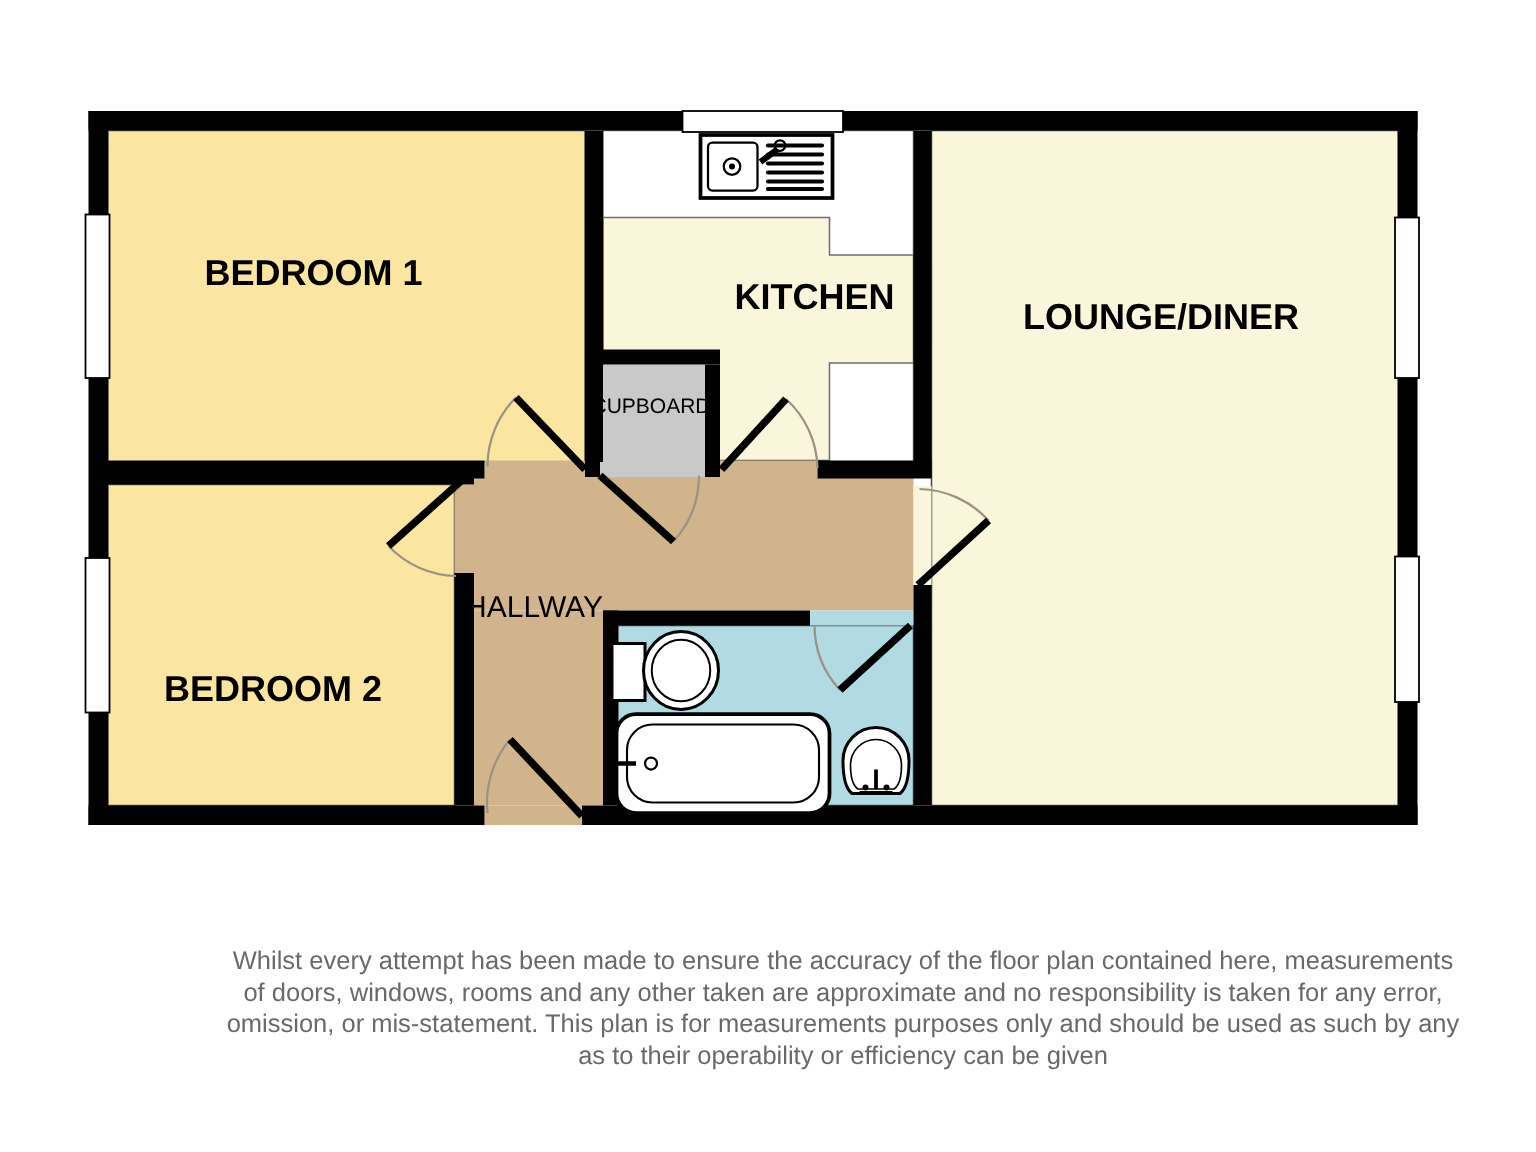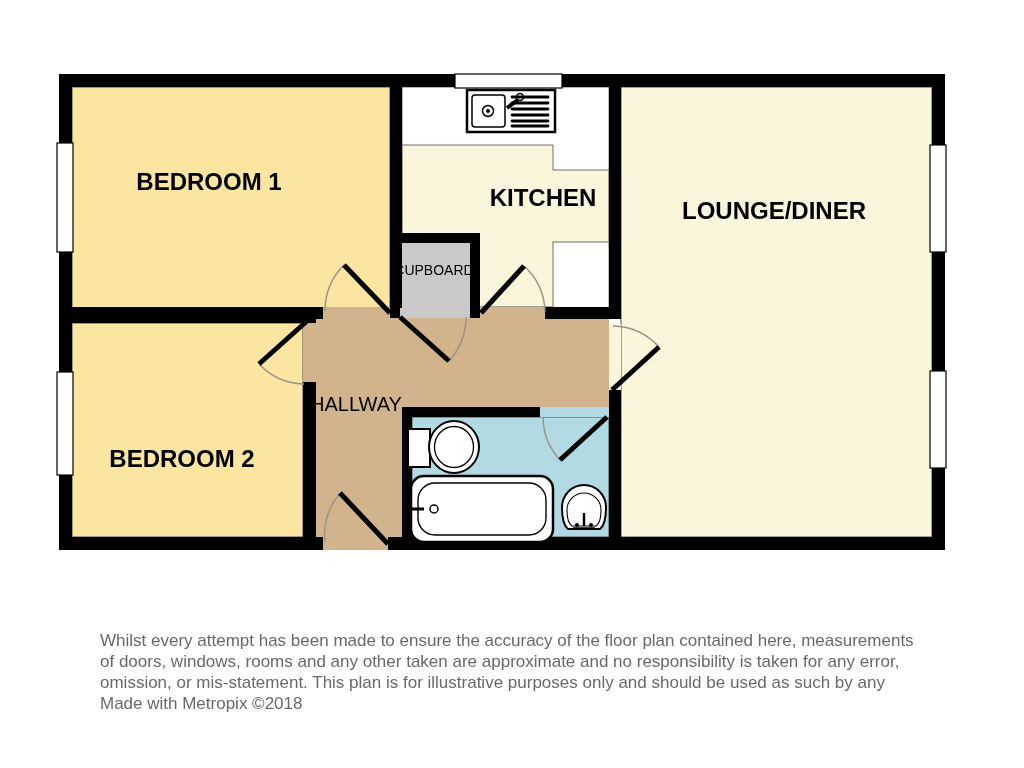--- a/index.html
+++ b/index.html
@@ -23,21 +23,21 @@
   .door-leaf{stroke:var(--wall);stroke-width:5;fill:none;}
   .door-arc{stroke:var(--door-arc);stroke-width:1.5;fill:none;}
   .counter{fill:var(--counter-fill);stroke:var(--counter-stroke);stroke-width:1;}
   .fx{fill:#ffffff;stroke:#000000;}
   .fxline{stroke:#000000;fill:none;}
   .lbl{font-family:"Liberation Sans",sans-serif;font-weight:bold;font-size:24px;fill:#000;text-anchor:middle;}
   .lbl-hall{font-family:"Liberation Sans",sans-serif;font-size:20px;fill:#000;text-anchor:middle;}
   .lbl-small{font-family:"Liberation Sans",sans-serif;font-size:14px;fill:#000;text-anchor:middle;}
   .disclaimer{
     position:absolute;left:100px;top:630px;width:924px;
-    text-align:left;color:var(--disclaimer-text);
+    text-align:center;color:var(--disclaimer-text);
     font-size:17px;line-height:21px;white-space:nowrap;
   }
 </style>
 </head>
 <body>
 
 <svg class="plan-svg" width="1024" height="620" viewBox="0 0 1024 620">
 
   <g>
     <rect class="rb" x="72" y="87" width="318" height="221"></rect>
@@ -169,15 +169,15 @@
     <text class="lbl" x="543" y="206">KITCHEN</text>
     <text class="lbl" x="774" y="219">LOUNGE/DINER</text>
     <text class="lbl-small" x="434" y="275">CUPBOARD</text>
     <text class="lbl-hall" x="356" y="411">HALLWAY</text>
   </g>
 </svg>
 
 <div class="disclaimer">
   <div>Whilst every attempt has been made to ensure the accuracy of the floor plan contained here, measurements</div>
   <div>of doors, windows, rooms and any other taken are approximate and no responsibility is taken for any error,</div>
-  <div>omission, or mis-statement. This plan is for illustrative purposes only and should be used as such by any</div>
-  <div>Made with Metropix ©2018</div>
+  <div>omission, or mis-statement. This plan is for measurements purposes only and should be used as such by any</div>
+  <div>as to their operability or efficiency can be given</div>
 </div>
 
 </body></html>

